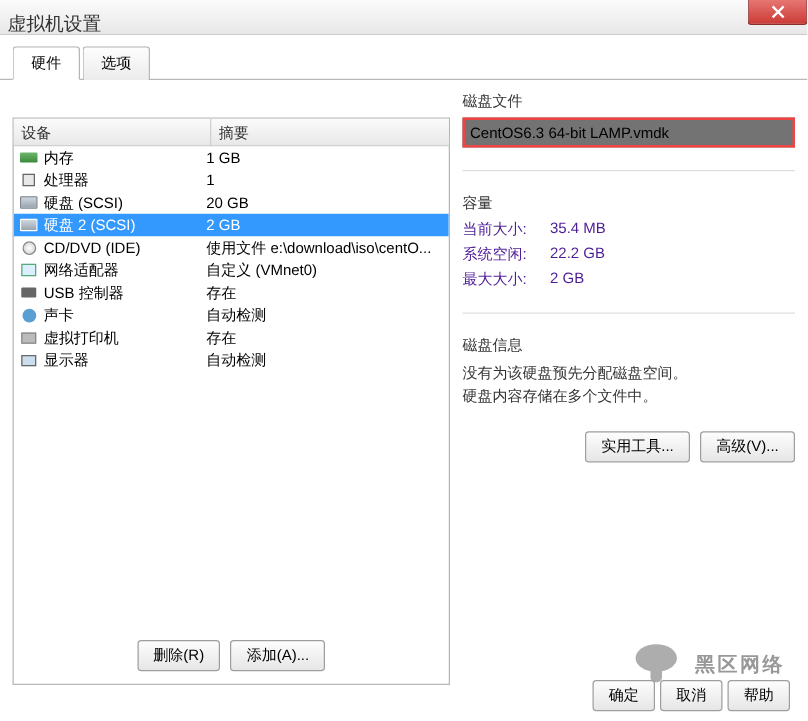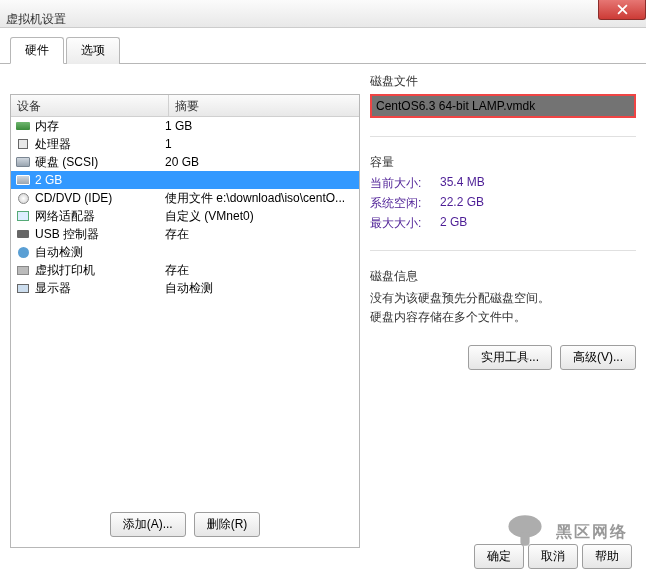--- a/index.html
+++ b/index.html
@@ -1,18 +1,18 @@
 <!DOCTYPE html>
 <html><head>
 <meta charset="utf-8">
 <style>
 * { box-sizing: border-box; margin: 0; padding: 0; }
 body { font-family: "Microsoft YaHei", "SimSun", Tahoma, sans-serif; font-size: 12px; background: #fff; width: 646px; height: 577px; overflow: hidden; }
 .titlebar { height: 28px; background: linear-gradient(#fbfbfb,#e8e8e8); border-bottom: 1px solid #ccc; display: flex; align-items: center; padding: 0 6px; position: relative; }
-.title-text { color: #333; font-size: 12px; margin-top: 11px; }
+.title-text { color: #333; font-size: 15px; margin-top: 11px; }
 .close-btn { position: absolute; right: 0; top: 0; width: 48px; height: 20px; background: linear-gradient(#e67673,#cc3b36); border: 1px solid #8b2d2a; border-top: none; border-radius: 0 0 3px 3px; color: #fff; display: flex; align-items: center; justify-content: center; font-size: 13px; cursor: pointer; }
 .tabs { display: flex; padding: 8px 10px 0 10px; border-bottom: 1px solid #b7b7b7; gap: 2px; }
 .tab { padding: 4px 14px; border: 1px solid #b7b7b7; border-bottom: none; background: linear-gradient(#fdfdfd,#ececec); border-top-left-radius: 3px; border-top-right-radius: 3px; cursor: pointer; position: relative; top: 1px; }
 .tab.active { background: #fff; border-bottom: 1px solid #fff; }
 .content { display: flex; padding: 6px 10px; gap: 10px; height: 490px; }
 .left-panel { width: 350px; border: 1px solid #b7b7b7; background: #fff; display: flex; flex-direction: column; margin-top: 24px; }
 .dev-header { display: flex; background: linear-gradient(#fbfbfb,#e8e8e8); border-bottom: 1px solid #d0d0d0; height: 22px; font-size: 12px; color: #333; }
 .hcol1 { width: 158px; padding: 3px 6px; border-right: 1px solid #d0d0d0; }
 .hcol2 { flex: 1; padding: 3px 6px; }
 .dev-list { flex: 1; overflow: auto; }
@@ -88,20 +88,21 @@
           <span class="dev-icon">
             <span class="ico-hdd"></span>
           </span>
           <span class="dev-label">硬盘 (SCSI)</span>
           <span class="dev-summary">20 GB</span>
         </div>
         <div class="dev-row selected">
           <span class="dev-icon">
             <span class="ico-hdd-sel"></span>
           </span>
+          <span class="dev-label">硬盘 2 (SCSI)</span>
           <span class="dev-summary">2 GB</span>
         </div>
         <div class="dev-row">
           <span class="dev-icon">
             <span class="ico-cd"></span>
           </span>
           <span class="dev-label">CD/DVD (IDE)</span>
           <span class="dev-summary">使用文件 e:\download\iso\centO...</span>
         </div>
         <div class="dev-row">
@@ -115,40 +116,41 @@
           <span class="dev-icon">
             <span class="ico-usb"></span>
           </span>
           <span class="dev-label">USB 控制器</span>
           <span class="dev-summary">存在</span>
         </div>
         <div class="dev-row">
           <span class="dev-icon">
             <span class="ico-snd"></span>
           </span>
+          <span class="dev-label">声卡</span>
           <span class="dev-summary">自动检测</span>
         </div>
         <div class="dev-row">
           <span class="dev-icon">
             <span class="ico-prn"></span>
           </span>
           <span class="dev-label">虚拟打印机</span>
           <span class="dev-summary">存在</span>
         </div>
         <div class="dev-row">
           <span class="dev-icon">
             <span class="ico-disp"></span>
           </span>
           <span class="dev-label">显示器</span>
           <span class="dev-summary">自动检测</span>
         </div>
       </div>
     <div class="left-btns">
+      <button class="btn">删除(R)</button>
       <button class="btn">添加(A)...</button>
-      <button class="btn">删除(R)</button>
     </div>
   </div>
 
   <div class="right-panel">
     <div class="section">
       <div class="group-title">磁盘文件</div>
       <input class="disk-input" value="CentOS6.3 64-bit LAMP.vmdk" style="">
     </div>
     <div class="sep"></div>
     <div class="section">

